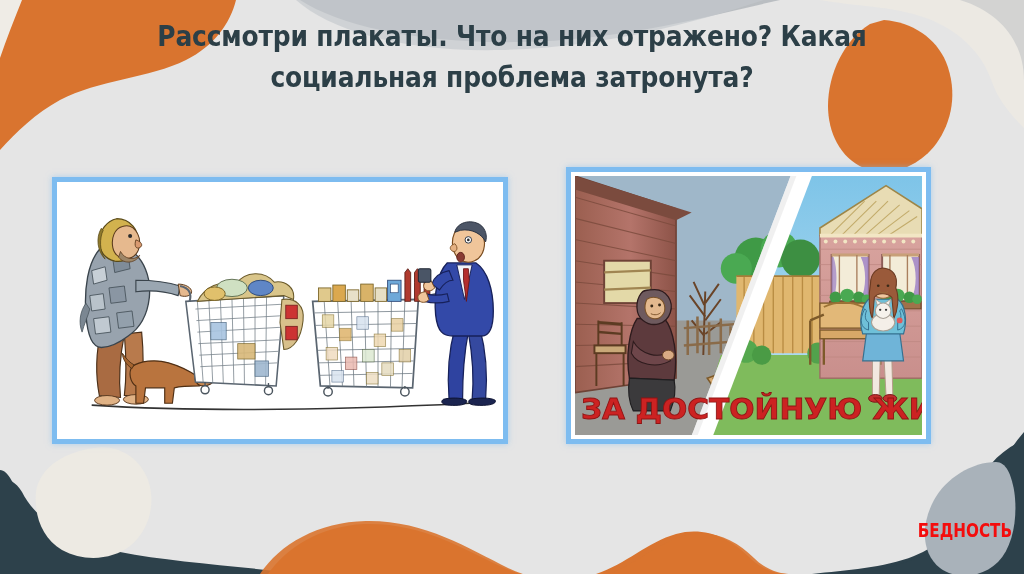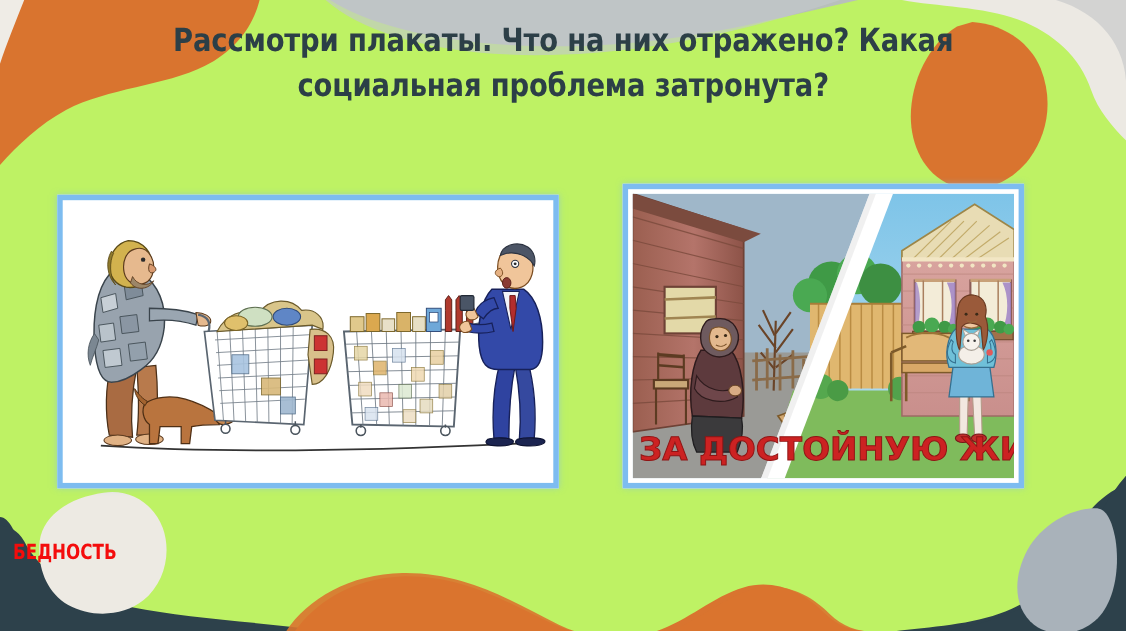--- a/index.html
+++ b/index.html
@@ -11,21 +11,21 @@
     width: 1024px;
     height: 574px;
     overflow: hidden;
     background: #ffffff;
     font-family: "Liberation Sans", sans-serif;
   }
   #slide {
     position: relative;
     width: 1024px;
     height: 574px;
-    background: #bef264;
+    background: #e5e5e5;
     overflow: hidden;
   }
 
   
   #bg-decor {
     position: absolute;
     left: 0; top: 0;
     width: 1024px; height: 574px;
     pointer-events: none;
   }
@@ -81,23 +81,23 @@
     width: 100%;
     height: 100%;
     overflow: hidden;
     background: #fff;
   }
 
   
   #caption {
     position: absolute;
     left: 0;
-    top: 491px;
+    top: 519px;
     width: 1024px;
-    text-align: left;
+    text-align: right;
     z-index: 7;
   }
   #caption .caption-text {
     font-family: "DejaVu Sans", sans-serif;
     font-weight: bold;
     font-size: 19px;
     letter-spacing: 0px;
     color: #f40c0c;
     transform: scaleX(0.80);
     display: inline-block;

